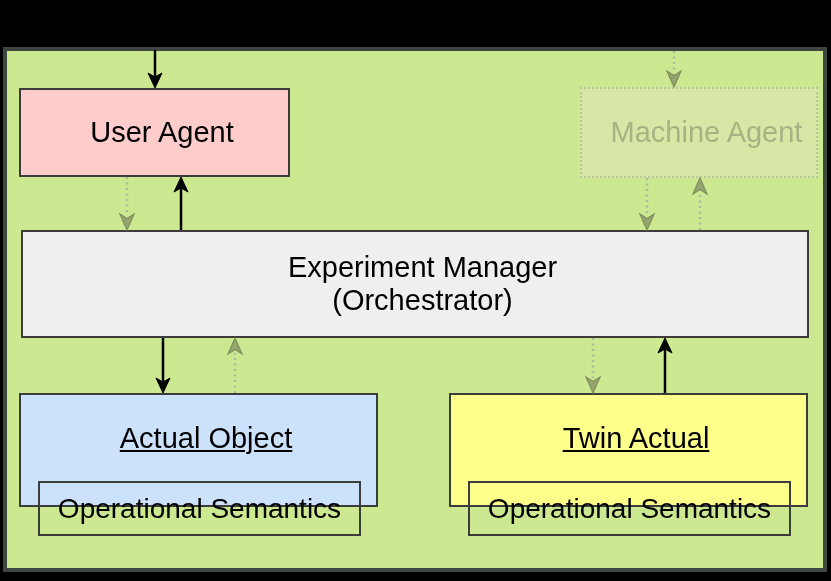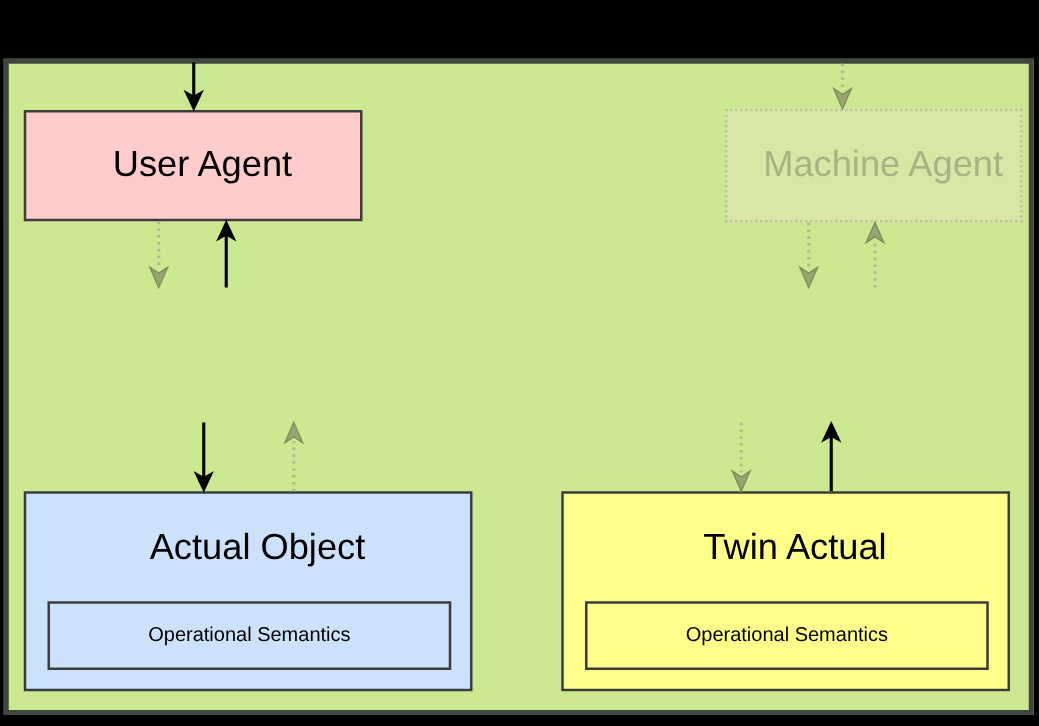--- a/index.html
+++ b/index.html
@@ -67,34 +67,35 @@
     line-height:33px;
   }
   .workflow{
     left:610px;top:257px;width:181px;height:55px;
     background:var(--workflow_fill);
     border:2px solid var(--workflow_border);
     color:var(--workflow_text);
     font-size:28px;
   }
   .object-box{
-    width:359px;height:160px;top:393px;
+    width:359px;height:114px;top:393px;
     display:block;
+    text-decoration:underline;
   }
   .actual-object{left:19px;background:var(--actual_object_fill);}
   .twin-object{left:449px;background:var(--twin_object_fill);}
   .object-label{
     height:86px;display:flex;align-items:center;justify-content:center;
     font-size:29px;
   }
   .inner-box{
     position:absolute;left:17px;top:86px;width:323px;height:55px;
     border:2px solid var(--box_border);
     display:flex;align-items:center;justify-content:center;
-    font-size:16px;
+    font-size:28px;
     background:transparent;
   }
   .arrows{
     position:absolute;left:0;top:0;width:831px;height:581px;
     pointer-events:none;
   }
   .arrows line.solid{stroke:var(--solid_arrow);stroke-width:2.5;}
   .arrows polygon.solid{fill:var(--solid_arrow);stroke:var(--solid_arrow);stroke-width:1;}
   .arrows line.dotted{stroke:var(--dotted_arrow_line);stroke-width:2.5;stroke-dasharray:2 3.5;}
   .arrows polygon.dotted{fill:var(--dotted_arrow_head);stroke:var(--dotted_arrow_head_stroke);stroke-width:1.2;}
@@ -108,20 +109,24 @@
 
 
   <div class="node user-agent">
     <span>User Agent</span>
   </div>
 
   <div class="node machine-agent">
     <span>Machine Agent</span>
   </div>
 
+  <div class="node manager">
+    <span>Experiment Manager</span>
+    <span>(Orchestrator)</span>
+  </div>
 
 
   <div class="node object-box actual-object">
     <div class="object-label">Actual Object</div>
     <div class="inner-box">
       <span>Operational Semantics</span>
     </div>
   </div>
 
   <div class="node object-box twin-object">

